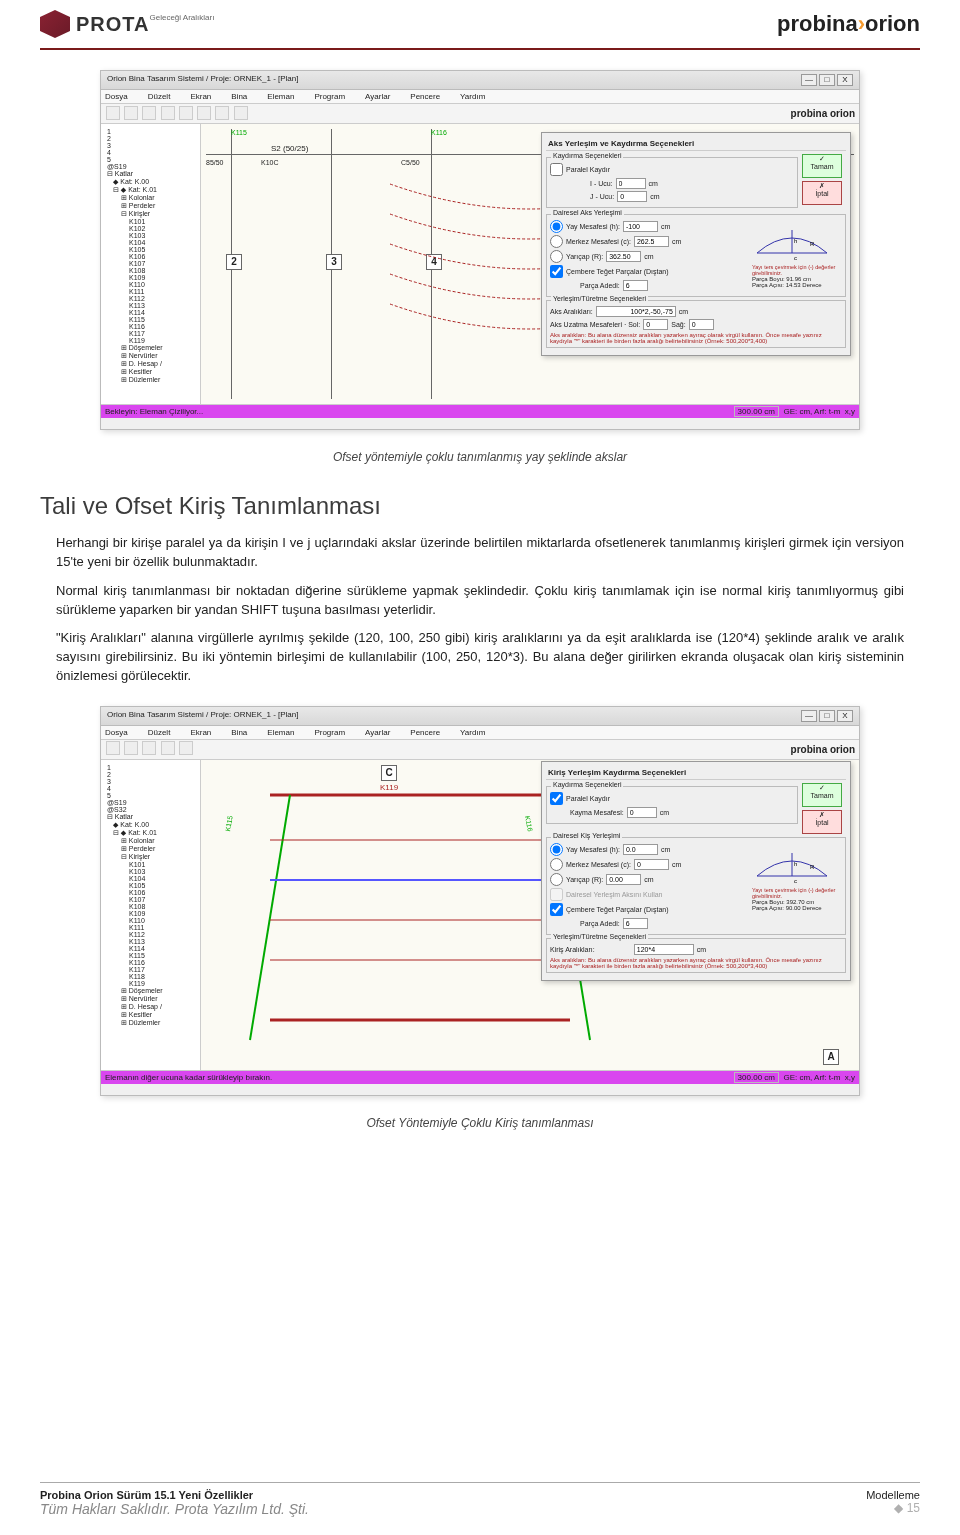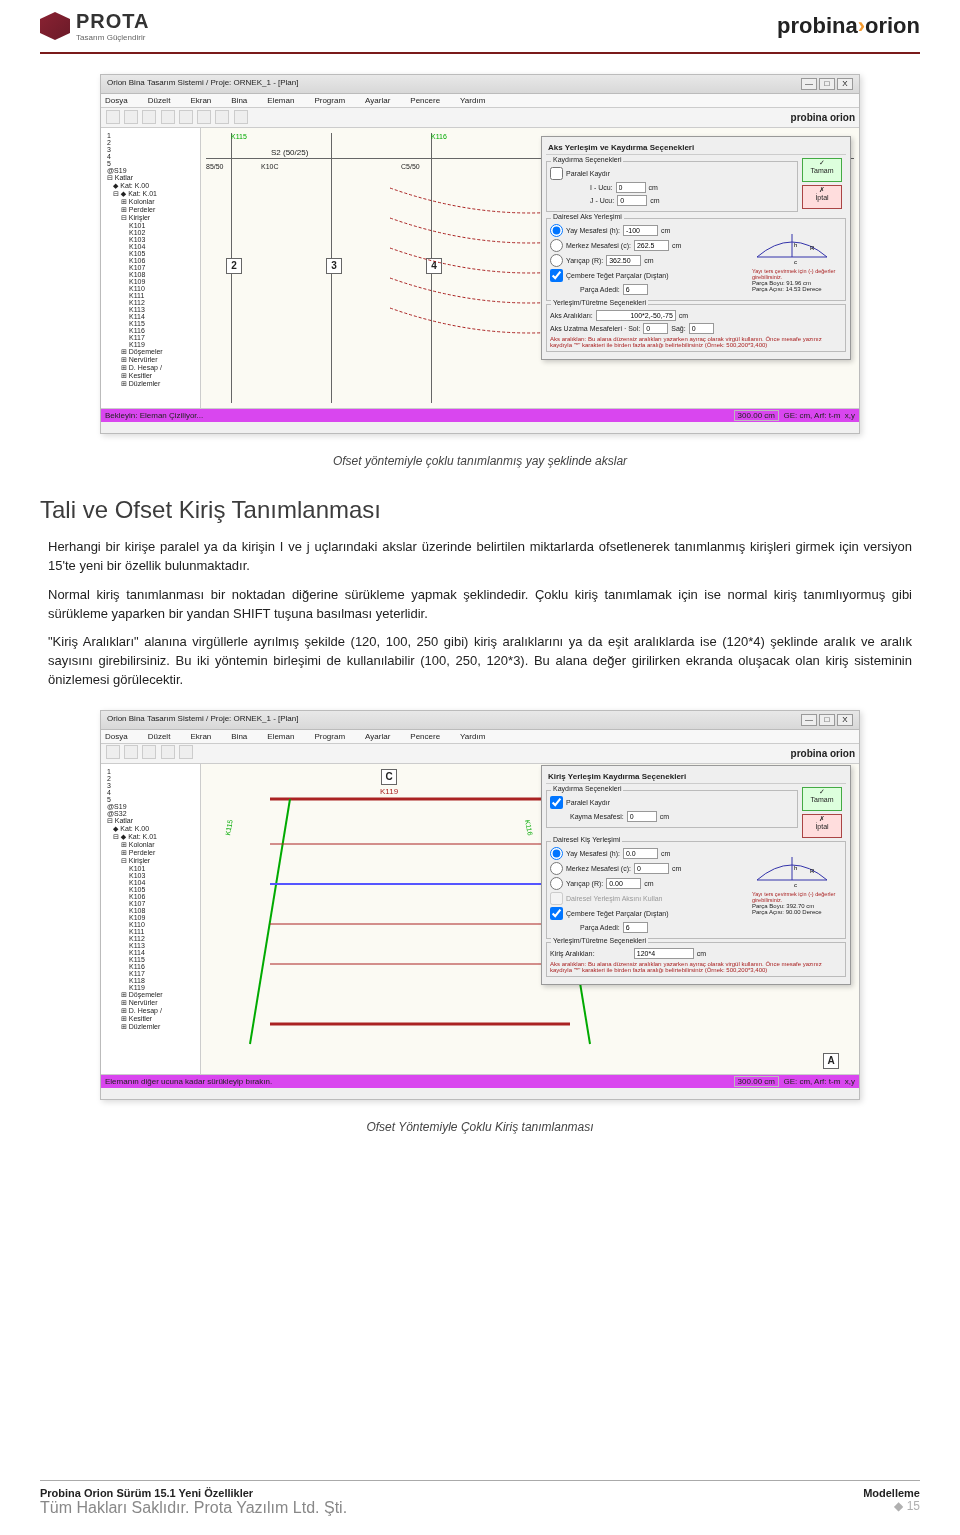--- a/index.html
+++ b/index.html
@@ -20,21 +20,21 @@
     padding: 10px 0;
     border-bottom: 2px solid #7a1a1a;
     margin-bottom: 20px;
   }
   .logo-left { display: flex; align-items: center; gap: 6px; }
   .logo-shape {
     width: 30px; height: 28px;
     background: linear-gradient(135deg, #8a2232, #6a1a28);
     clip-path: polygon(50% 0%, 100% 25%, 100% 75%, 50% 100%, 0% 75%, 0% 25%);
   }
-  .logo-text { display: flex; flex-direction: column; }
+  .logo-text { display: flex; flex-direction: row; }
   .logo-main { font-weight: bold; font-size: 20px; color: #333; letter-spacing: 1px; }
   .logo-sub { font-size: 8px; color: #666; }
   .logo-right { font-weight: bold; font-size: 22px; color: #222; }
   .logo-right .orange { color: #f59a2e; }
 
   .screenshot-box {
     width: 760px;
     margin: 20px auto;
     border: 1px solid #bbb;
     background: #f0f0f0;
@@ -119,48 +119,48 @@
   h1.doc-heading {
     font-size: 24px;
     font-weight: 500;
     color: #3c3c3c;
     margin: 16px 0 14px 0;
     font-family: 'Trebuchet MS', Arial, sans-serif;
   }
   p.body-text {
     font-size: 13px;
     line-height: 1.45;
-    margin: 10px 8px;
+    margin: 10px 16px;
     text-align: justify;
   }
   .footer {
     position: absolute;
     bottom: 18px;
     left: 40px;
     right: 40px;
     border-top: 1px solid #aaa;
     padding-top: 6px;
     display: flex;
     justify-content: space-between;
     font-size: 11px;
   }
   .footer-left { }
   .footer-right { text-align: right; }
-  .footer-sub { color: #888; font-size: 16px; }
+  .footer-sub { color: #888; font-size: 14px; font-style:italic;}
   .page-num { color: #b0b0b0; font-size: 12px; }
 </style>
 </head>
 <body>
 
 <div class="header">
   <div class="logo-left">
     <div class="logo-shape"></div>
     <div class="logo-text">
       <span class="logo-main">PROTA</span>
-      <span class="logo-sub">Tasarım Güçlendirir</span>
+      <span class="logo-sub">Geleceği Aralıkları</span>
     </div>
   </div>
   <div class="logo-right">
     <span>probina</span><span class="orange">›</span><span>orion</span>
   </div>
 </div>
 
 <div class="screenshot-box" style="height:360px;">
   <div class="ss-titlebar">
     <span>Orion Bina Tasarım Sistemi / Proje: ORNEK_1 - [Plan]</span>
@@ -537,16 +537,16 @@
 </div>
 
 <div class="caption">Ofset Yöntemiyle Çoklu Kiriş tanımlanması</div>
 
 <div class="footer">
   <div class="footer-left">
     <div style="font-weight:bold;">Probina Orion Sürüm 15.1 Yeni Özellikler</div>
     <div class="footer-sub">Tüm Hakları Saklıdır. Prota Yazılım Ltd. Şti.</div>
   </div>
   <div class="footer-right">
-    <div style="font-weight:bold;">Modelleme</div>
+    <div style="font-weight:normal;">Modelleme</div>
     <div class="page-num">◆ <span>15</span></div>
   </div>
 </div>
 
 </body></html>

